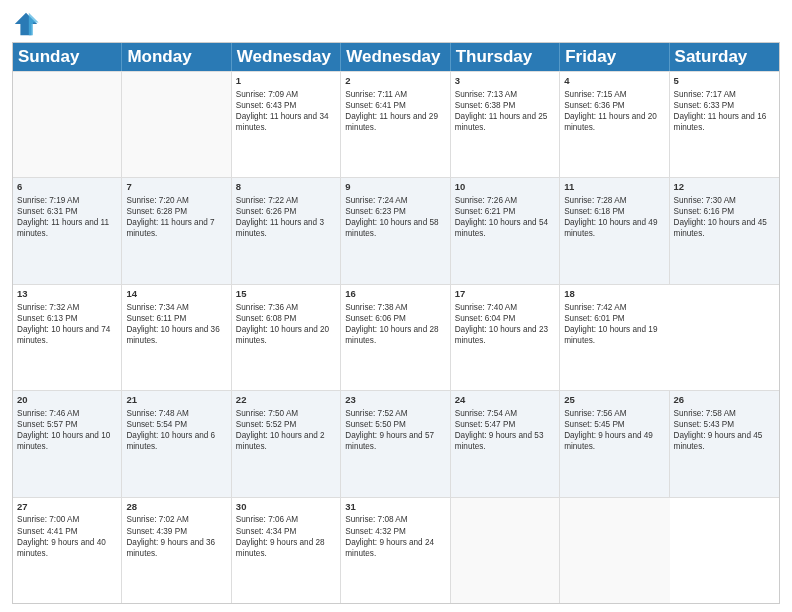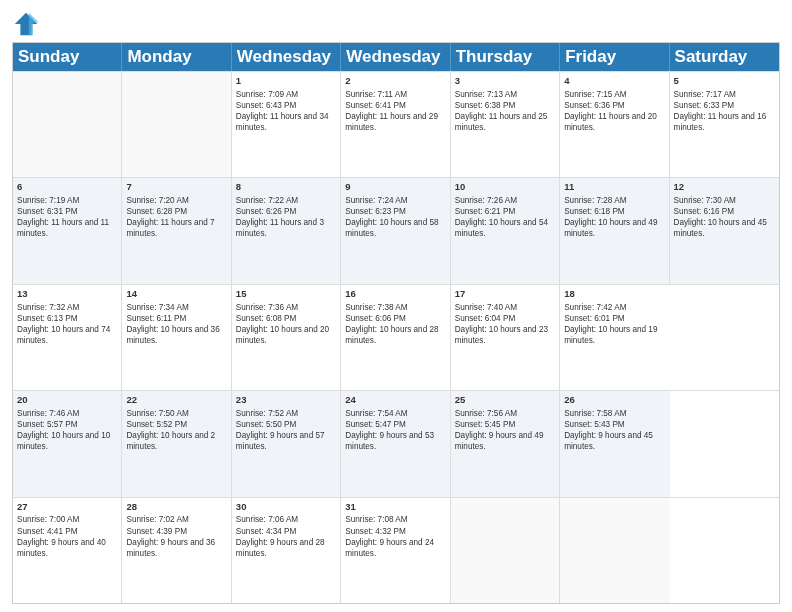--- a/index.html
+++ b/index.html
@@ -172,20 +172,21 @@
         <div class="cal-row">
           <div class="cal-cell"><span class="day-num">13</span><span>Sunrise: 7:32 AM</span><br><span>Sunset: 6:13 PM</span><br><span>Daylight: 10 hours and 74 minutes.</span></div>
           <div class="cal-cell"><span class="day-num">14</span><span>Sunrise: 7:34 AM</span><br><span>Sunset: 6:11 PM</span><br><span>Daylight: 10 hours and 36 minutes.</span></div>
           <div class="cal-cell"><span class="day-num">15</span><span>Sunrise: 7:36 AM</span><br><span>Sunset: 6:08 PM</span><br><span>Daylight: 10 hours and 20 minutes.</span></div>
           <div class="cal-cell"><span class="day-num">16</span><span>Sunrise: 7:38 AM</span><br><span>Sunset: 6:06 PM</span><br><span>Daylight: 10 hours and 28 minutes.</span></div>
           <div class="cal-cell"><span class="day-num">17</span><span>Sunrise: 7:40 AM</span><br><span>Sunset: 6:04 PM</span><br><span>Daylight: 10 hours and 23 minutes.</span></div>
           <div class="cal-cell"><span class="day-num">18</span><span>Sunrise: 7:42 AM</span><br><span>Sunset: 6:01 PM</span><br><span>Daylight: 10 hours and 19 minutes.</span></div>
         </div>
         <div class="cal-row">
           <div class="cal-cell alt-row"><span class="day-num">20</span><span>Sunrise: 7:46 AM</span><br><span>Sunset: 5:57 PM</span><br><span>Daylight: 10 hours and 10 minutes.</span></div>
+          <div class="cal-cell alt-row"><span class="day-num">21</span><span>Sunrise: 7:48 AM</span><br><span>Sunset: 5:54 PM</span><br><span>Daylight: 10 hours and 6 minutes.</span></div>
           <div class="cal-cell alt-row"><span class="day-num">22</span><span>Sunrise: 7:50 AM</span><br><span>Sunset: 5:52 PM</span><br><span>Daylight: 10 hours and 2 minutes.</span></div>
           <div class="cal-cell alt-row"><span class="day-num">23</span><span>Sunrise: 7:52 AM</span><br><span>Sunset: 5:50 PM</span><br><span>Daylight: 9 hours and 57 minutes.</span></div>
           <div class="cal-cell alt-row"><span class="day-num">24</span><span>Sunrise: 7:54 AM</span><br><span>Sunset: 5:47 PM</span><br><span>Daylight: 9 hours and 53 minutes.</span></div>
           <div class="cal-cell alt-row"><span class="day-num">25</span><span>Sunrise: 7:56 AM</span><br><span>Sunset: 5:45 PM</span><br><span>Daylight: 9 hours and 49 minutes.</span></div>
           <div class="cal-cell alt-row"><span class="day-num">26</span><span>Sunrise: 7:58 AM</span><br><span>Sunset: 5:43 PM</span><br><span>Daylight: 9 hours and 45 minutes.</span></div>
         </div>
         <div class="cal-row">
           <div class="cal-cell"><span class="day-num">27</span><span>Sunrise: 7:00 AM</span><br><span>Sunset: 4:41 PM</span><br><span>Daylight: 9 hours and 40 minutes.</span></div>
           <div class="cal-cell"><span class="day-num">28</span><span>Sunrise: 7:02 AM</span><br><span>Sunset: 4:39 PM</span><br><span>Daylight: 9 hours and 36 minutes.</span></div>
           <div class="cal-cell"><span class="day-num">30</span><span>Sunrise: 7:06 AM</span><br><span>Sunset: 4:34 PM</span><br><span>Daylight: 9 hours and 28 minutes.</span></div>

